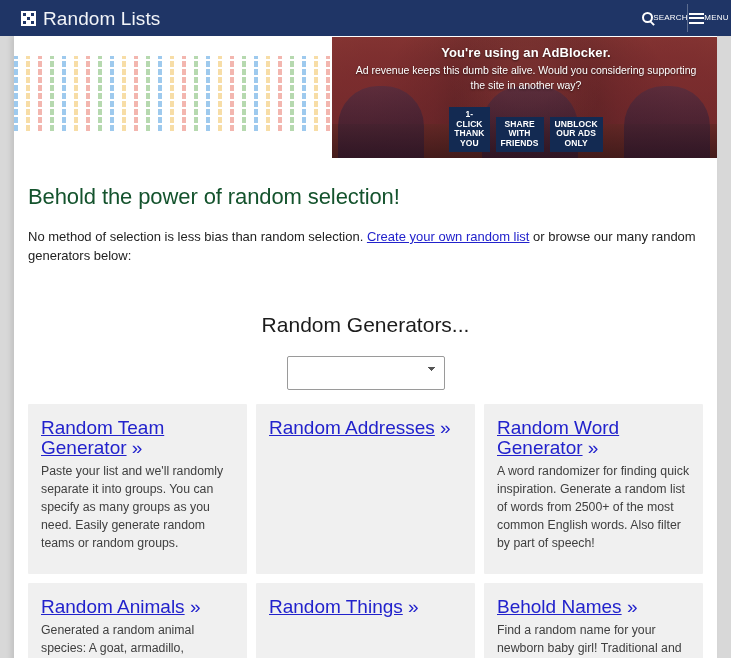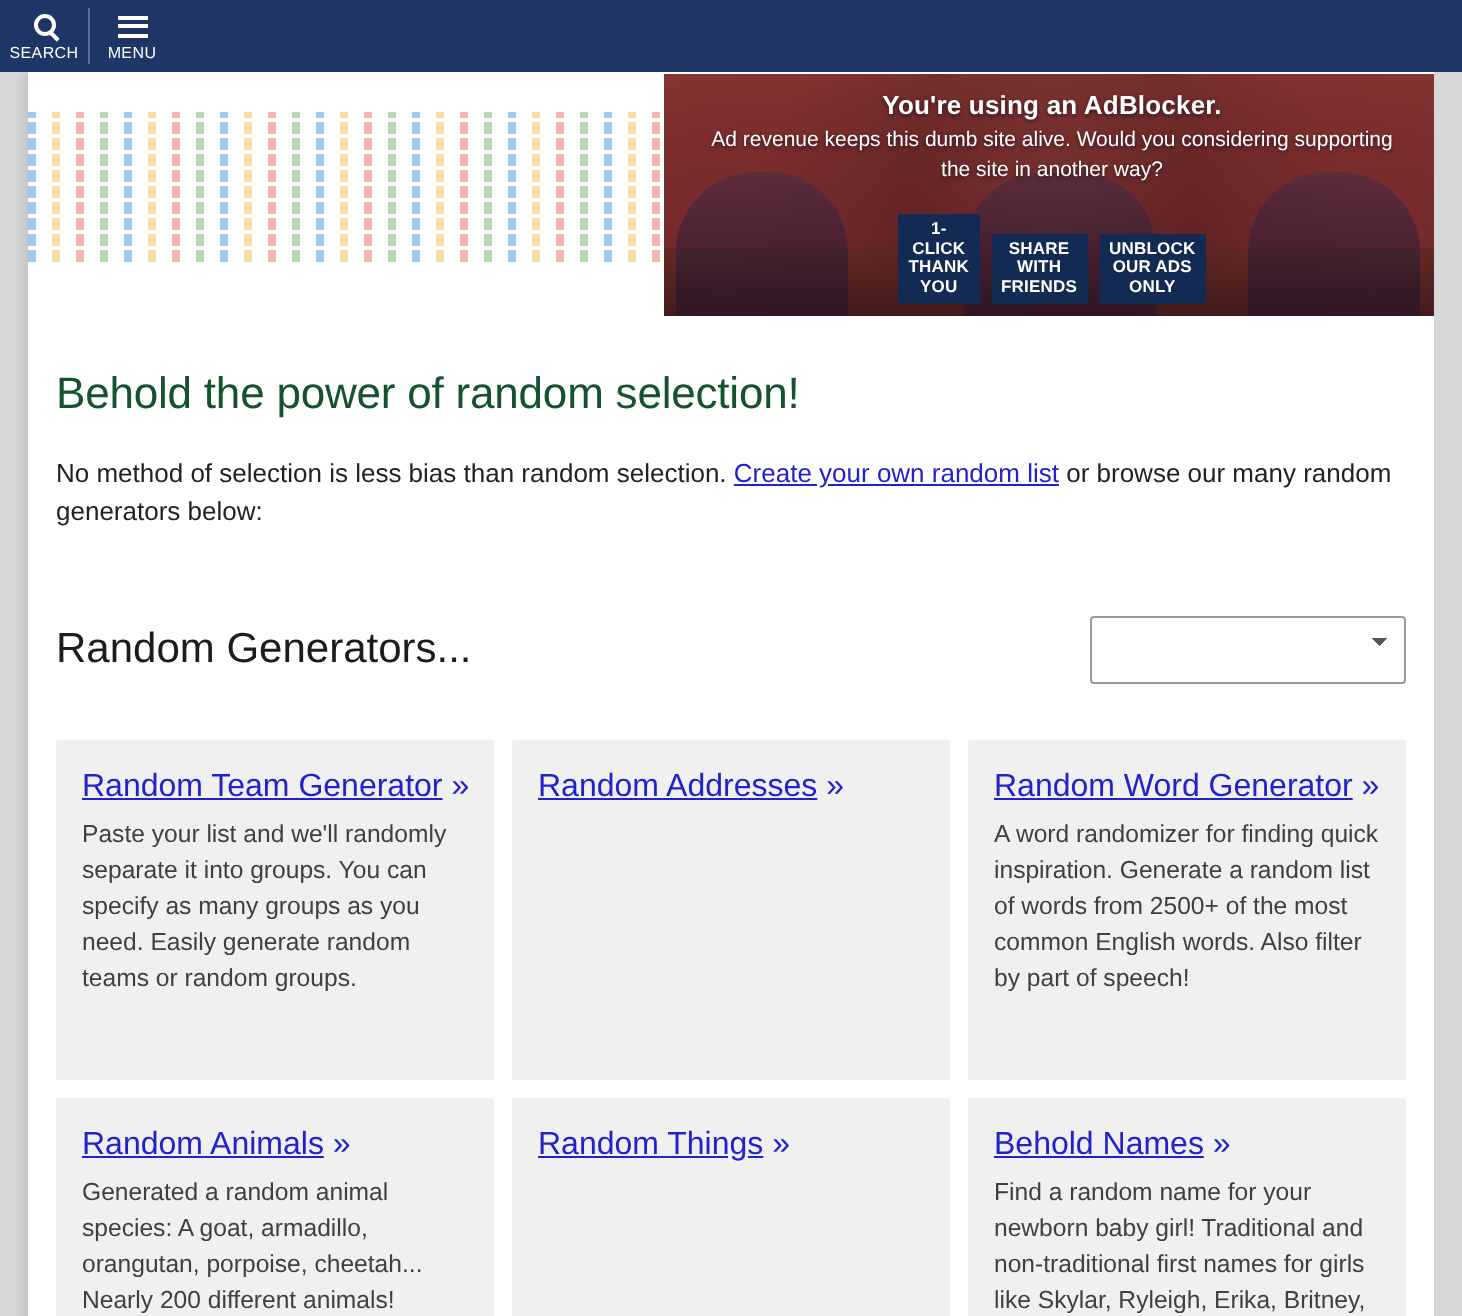--- a/index.html
+++ b/index.html
@@ -65,21 +65,21 @@
   #nav-actions {
     display: flex;
     align-items: stretch;
     height: 36px;
     margin-right: 0px;
   }
   .nav-action {
     width: 44px;
     height: 36px;
     display: flex;
-    flex-direction: column;
+    flex-direction: row;
     align-items: center;
     justify-content: center;
     gap: 0px;
     color: #ffffff;
     cursor: pointer;
     position: relative;
   }
   .nav-action + .nav-action::before {
     content: "";
     position: absolute;
@@ -258,20 +258,21 @@
   #intro a {
     color: #2222cc;
     text-decoration: underline;
   }
 
   #section-head {
     display: flex;
     align-items: center;
     justify-content: space-between;
     margin-top: 30px;
+    flex-direction: column;
   }
   #section-title {
     font-size: 21px;
     color: #1c1c1c;
     font-weight: normal;
     line-height: 26px;
   }
   #filter-select {
     width: 158px;
     height: 24px;
@@ -305,21 +306,21 @@
   }
   .card {
     background: #f0f0f0;
     padding: 14px 12px 14px 13px;
     border-radius: 1px;
   }
   .card-r1 { min-height: 170px; }
   .card-r2 { min-height: 140px; }
   .card-link {
     display: inline;
-    font-size: 16px;
+    font-size: 19px;
     color: #2222cc;
     line-height: 20px;
   }
   .card-link .lt {
     text-decoration: underline;
     cursor: pointer;
   }
   .card-link .chev {
     text-decoration: none;
     color: #2222cc;
@@ -331,20 +332,30 @@
     margin-top: 4px;
   }
 </style>
 </head>
 <body>
 
 <div id="viewport">
 
   <div id="navbar">
 
+    <div id="brand">
+      <span class="die">
+        <i></i>
+          <i></i>
+          <i></i>
+          <i></i>
+          <i></i>
+      </span>
+      <span id="brand-text">Random Lists</span>
+    </div>
 
     <div id="nav-actions">
       <div class="nav-action">
         <span class="nav-glyph">
             <span class="mag"></span>
           </span>
         <span class="nav-label">SEARCH</span>
       </div>
       <div class="nav-action">
         <span class="nav-glyph">

